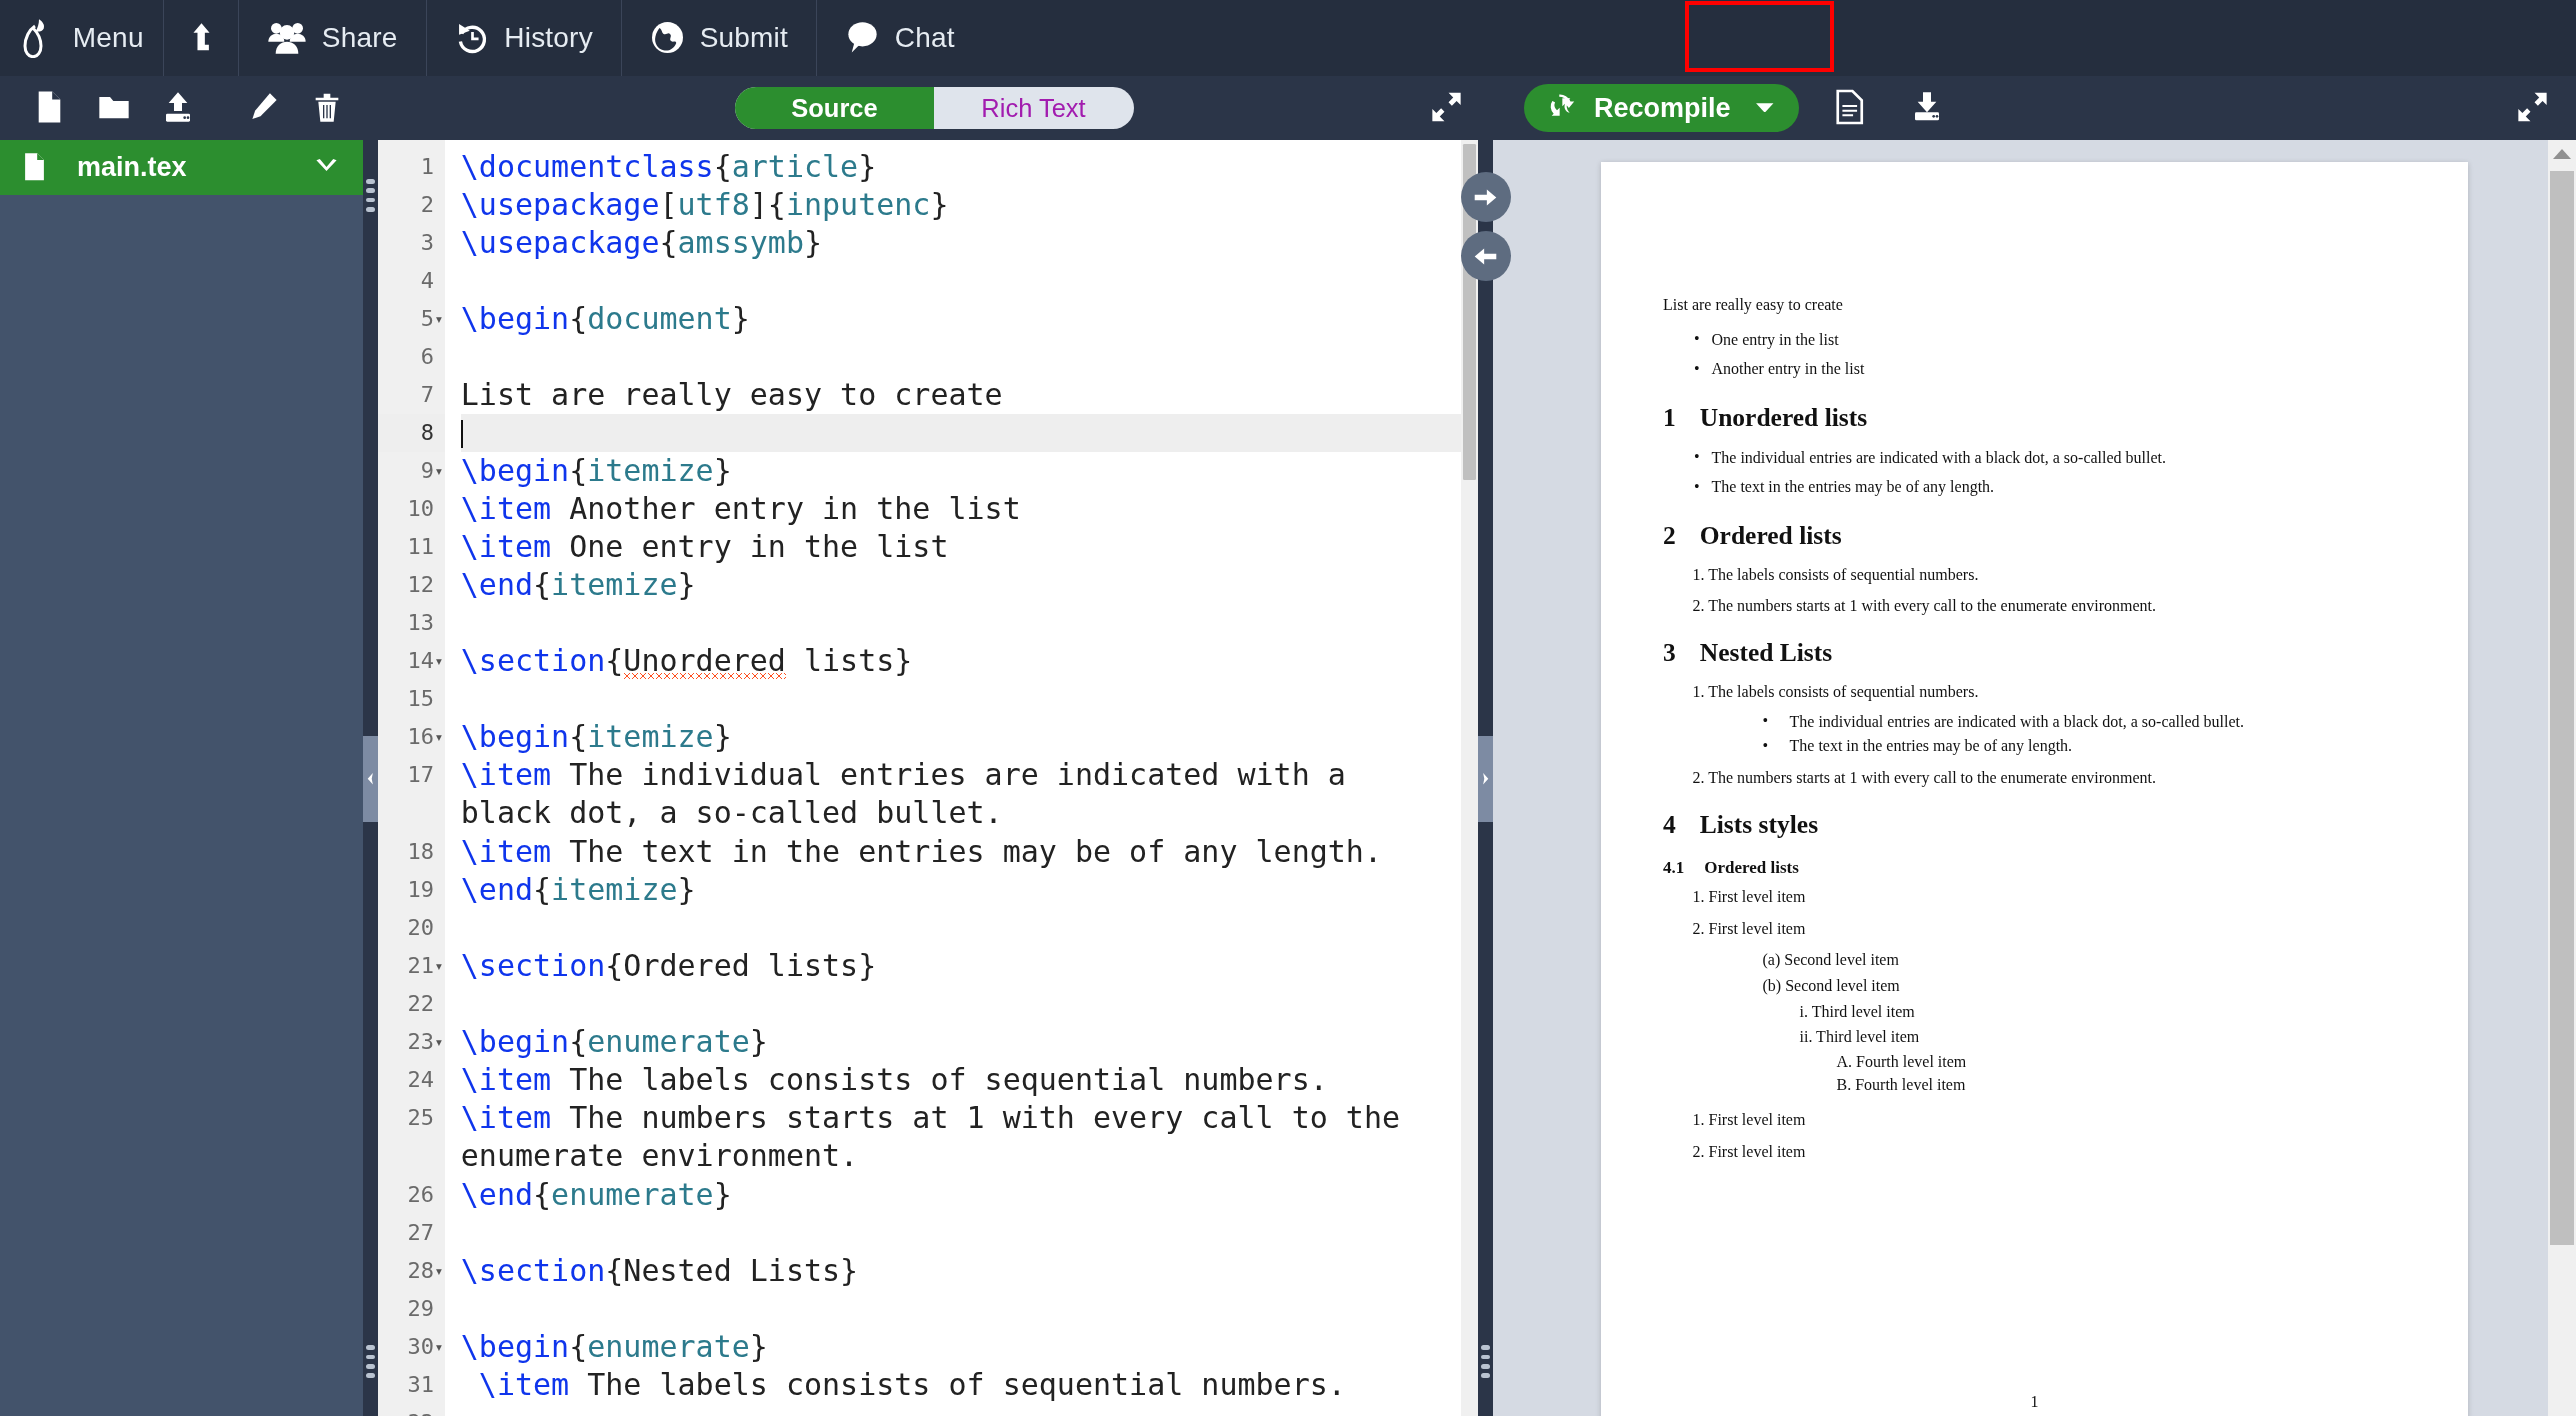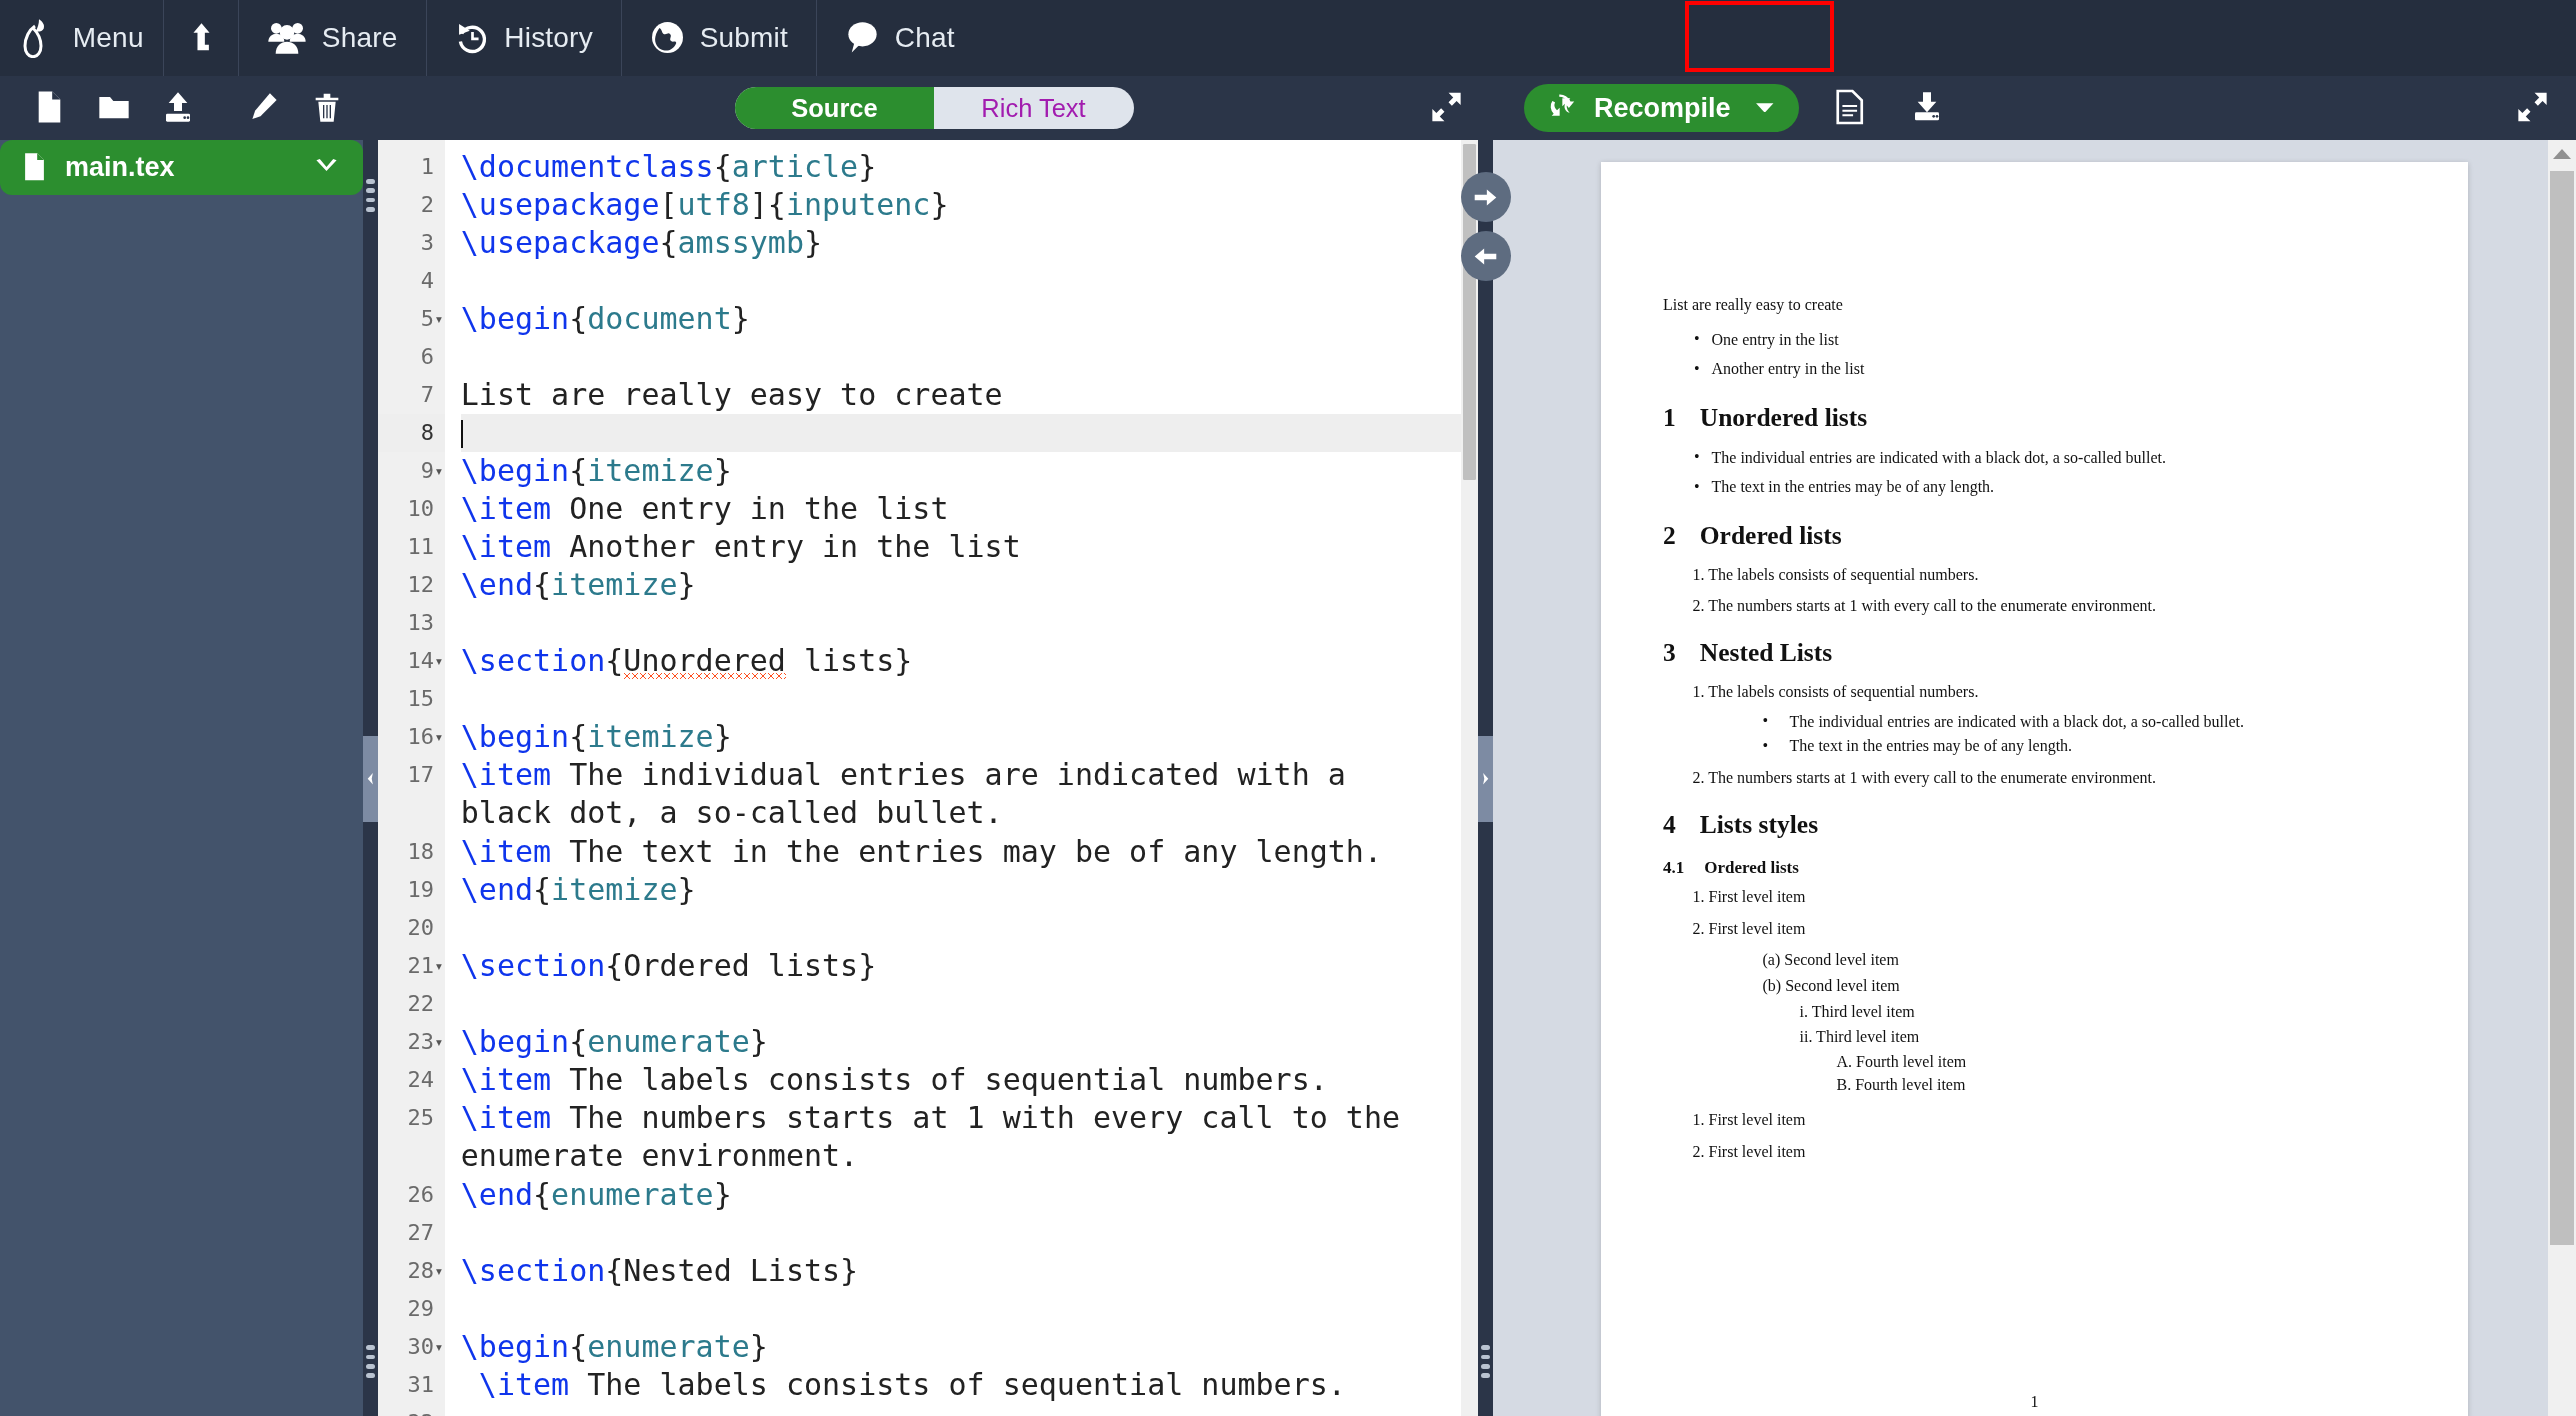--- a/index.html
+++ b/index.html
@@ -73,21 +73,21 @@
   .pdf-ic { width: 51px; height: 51px; display: flex; align-items: center; justify-content: center; cursor: pointer; }
   .expand-pdf { position: absolute; right: 28px; top: 50%; transform: translateY(-50%); cursor: pointer; }
 
   
   .body { flex: 1; display: flex; align-items: stretch; min-height: 0; position: relative; }
 
   
   .filetree { width: 363px; background: #43536b; display: flex; flex-direction: column; }
   .ft-item {
     height: 55px; background: #2c8e2f; display: flex; align-items: center;
-    padding: 0 20px 0 23px; cursor: pointer; gap: 19px; border-radius: 12px;
+    padding: 0 20px 0 23px; cursor: pointer; gap: 31px;
   }
   .ft-name { color: #fff; font-size: 27px; font-weight: 600; flex: 1; }
   .ft-caret { padding-right: 5.4px; }
 
   
   .drag-l {
     width: 14.8px; background: #2b3548; position: relative; cursor: col-resize;
     display: flex; flex-direction: column; align-items: center; justify-content: space-between;
     padding: 39px 0;
   }
@@ -447,22 +447,22 @@
       <div class="code" id="code">
           <div class="ln"><span class="kw">\documentclass</span><span class="br">{</span><span class="arg">article</span><span class="br">}</span></div>
           <div class="ln"><span class="kw">\usepackage</span><span class="br">[</span><span class="arg">utf8</span><span class="br">]{</span><span class="arg">inputenc</span><span class="br">}</span></div>
           <div class="ln"><span class="kw">\usepackage</span><span class="br">{</span><span class="arg">amssymb</span><span class="br">}</span></div>
           <div class="ln">&nbsp;</div>
           <div class="ln"><span class="kw">\begin</span><span class="br">{</span><span class="arg">document</span><span class="br">}</span></div>
           <div class="ln">&nbsp;</div>
           <div class="ln">List are really easy to create</div>
           <div class="ln hl"><span class="caret"></span></div>
           <div class="ln"><span class="kw">\begin</span><span class="br">{</span><span class="arg">itemize</span><span class="br">}</span></div>
+          <div class="ln"><span class="kw">\item</span> Another entry in the list</div>
           <div class="ln"><span class="kw">\item</span> One entry in the list</div>
-          <div class="ln"><span class="kw">\item</span> Another entry in the list</div>
           <div class="ln"><span class="kw">\end</span><span class="br">{</span><span class="arg">itemize</span><span class="br">}</span></div>
           <div class="ln">&nbsp;</div>
           <div class="ln"><span class="kw">\section</span><span class="br">{</span><span class="spell">Unordered</span> lists<span class="br">}</span></div>
           <div class="ln">&nbsp;</div>
           <div class="ln"><span class="kw">\begin</span><span class="br">{</span><span class="arg">itemize</span><span class="br">}</span></div>
           <div class="ln wrap2"><span class="kw">\item</span> The individual entries are indicated with a black dot, a so-called bullet.</div>
           <div class="ln"><span class="kw">\item</span> The text in the entries may be of any length.</div>
           <div class="ln"><span class="kw">\end</span><span class="br">{</span><span class="arg">itemize</span><span class="br">}</span></div>
           <div class="ln">&nbsp;</div>
           <div class="ln"><span class="kw">\section</span><span class="br">{</span>Ordered lists<span class="br">}</span></div>

